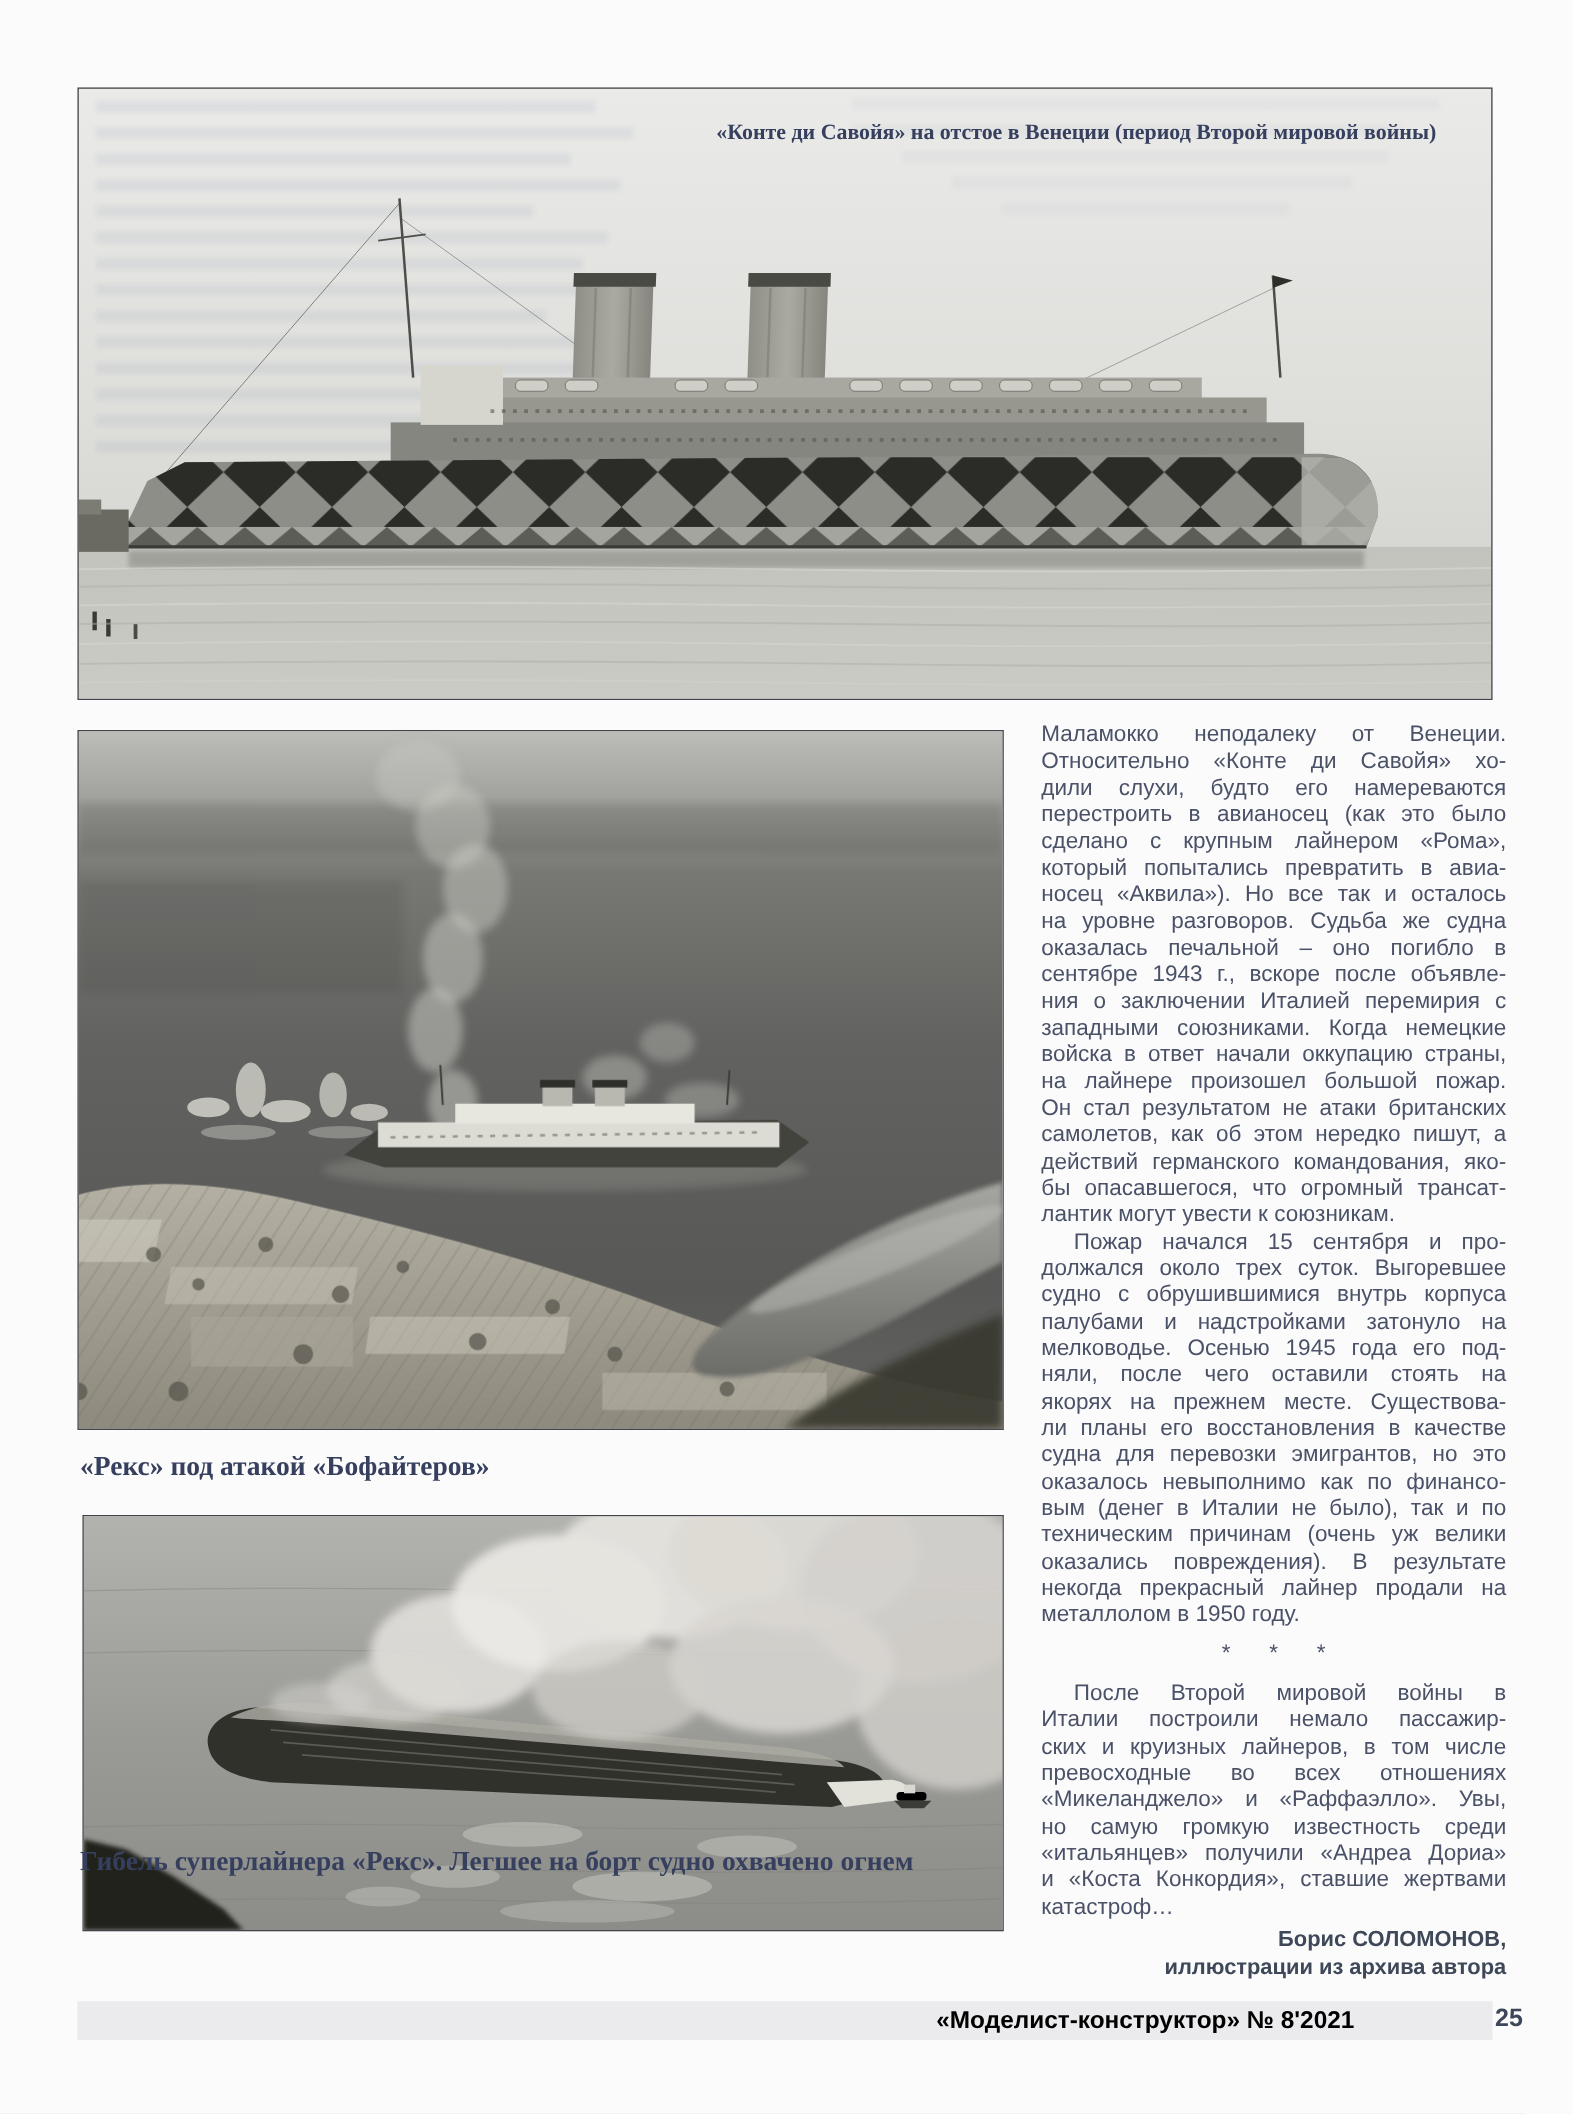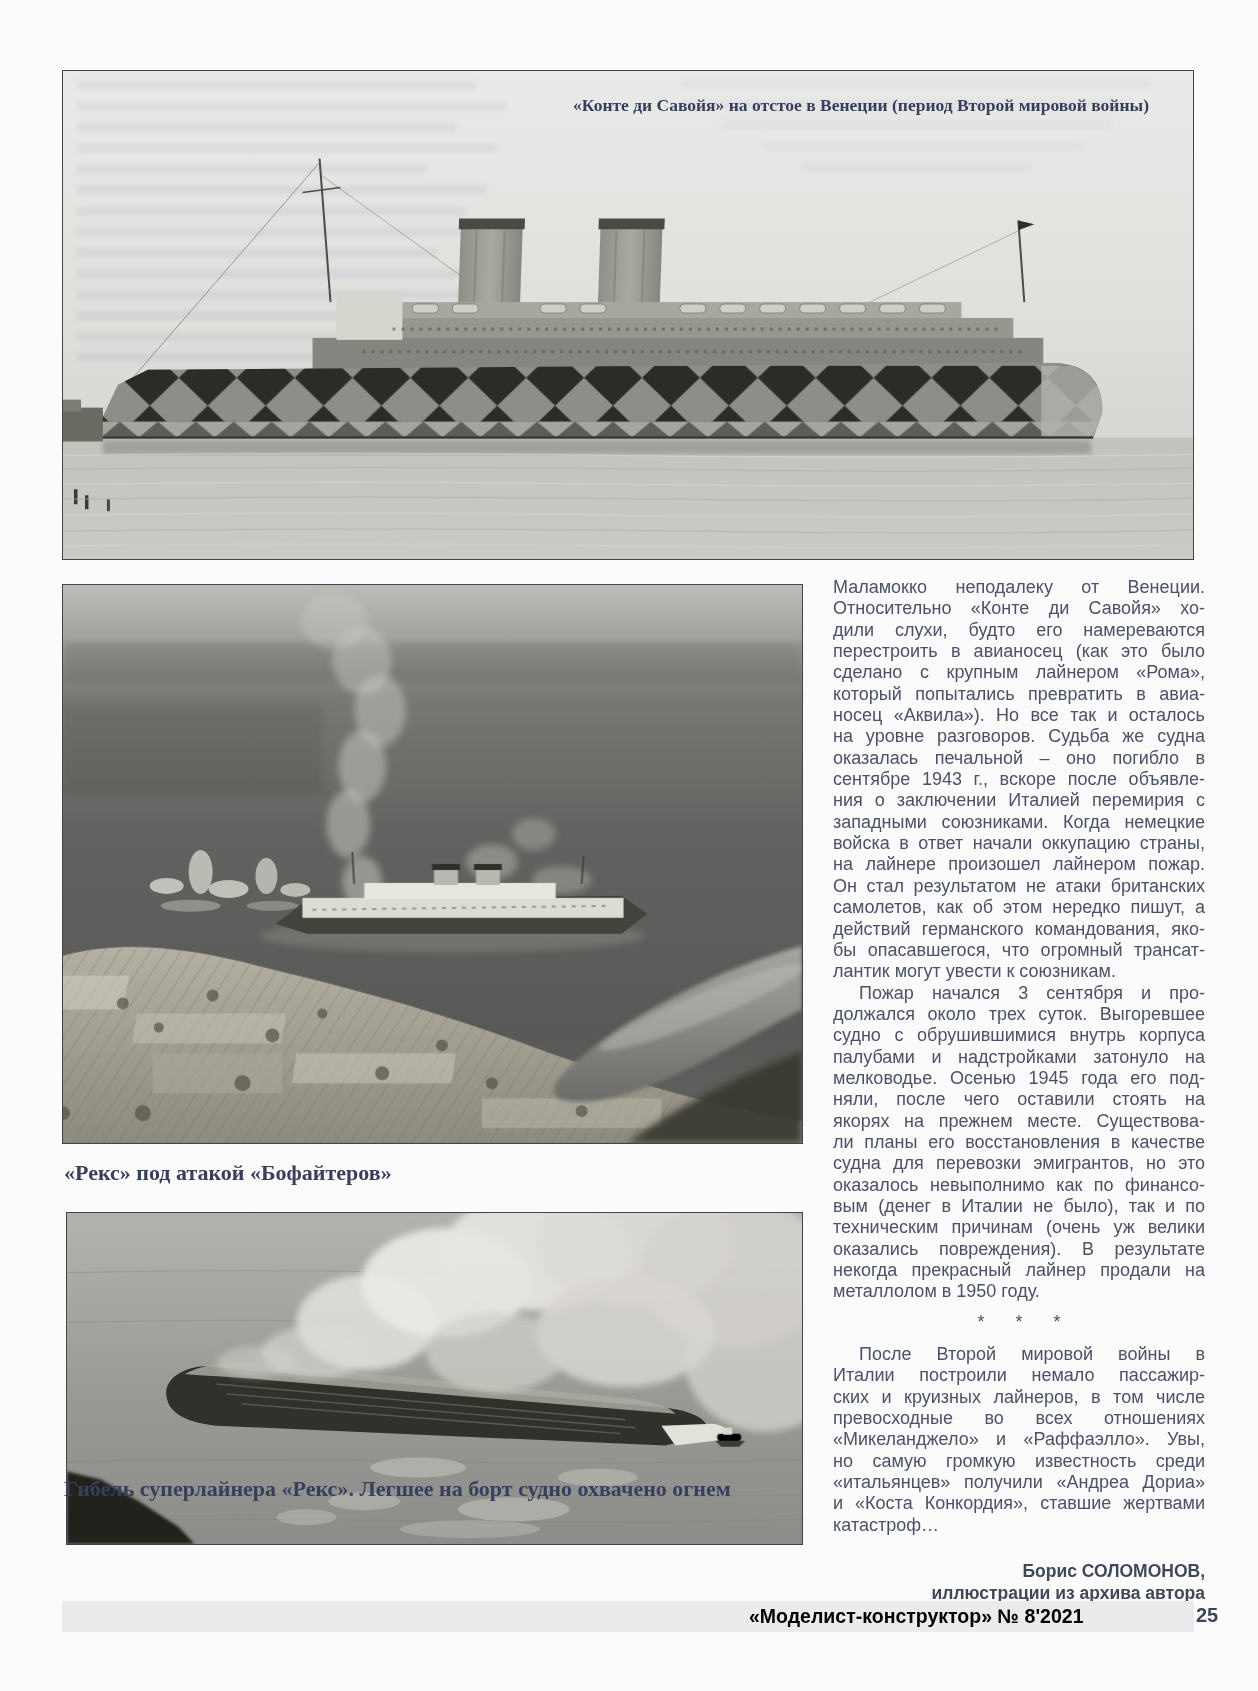--- a/index.html
+++ b/index.html
@@ -33,21 +33,21 @@
     font-size:18px;line-height:21.35px;color:#4b5268;
   }
   .t-line{text-align:justify;text-align-last:justify;white-space:normal;}
   .t-line.last{text-align-last:left;}
   .t-line.first-indent{text-indent:26px;}
   .separator{
     text-align:center;word-spacing:26px;font-size:18px;color:#4b5268;
     margin:9px 0 11px 0;line-height:21.35px;
   }
   .author-block{
-    margin-top:24px;text-align:right;font-weight:bold;color:#3f4858;
+    margin-top:4px;text-align:right;font-weight:bold;color:#3f4858;
     font-size:17.5px;line-height:22px;
   }
   .footer-band{
     position:absolute;left:62px;top:1601px;width:1132px;height:31px;
     background:#ebebee;
   }
   .footer-title{
     position:absolute;left:749px;top:1605px;font-weight:bold;
     font-size:19.5px;color:#000000;white-space:nowrap;
   }
@@ -389,27 +389,27 @@
         <div class="t-line">перестроить в авианосец (как это было</div>
         <div class="t-line">сделано с крупным лайнером «Рома»,</div>
         <div class="t-line">который попытались превратить в авиа-</div>
         <div class="t-line">носец «Аквила»). Но все так и осталось</div>
         <div class="t-line">на уровне разговоров. Судьба же судна</div>
         <div class="t-line">оказалась печальной – оно погибло в</div>
         <div class="t-line">сентябре 1943 г., вскоре после объявле-</div>
         <div class="t-line">ния о заключении Италией перемирия с</div>
         <div class="t-line">западными союзниками. Когда немецкие</div>
         <div class="t-line">войска в ответ начали оккупацию страны,</div>
-        <div class="t-line">на лайнере произошел лайнером пожар.</div>
+        <div class="t-line">на лайнере произошел большой пожар.</div>
         <div class="t-line">Он стал результатом не атаки британских</div>
         <div class="t-line">самолетов, как об этом нередко пишут, а</div>
         <div class="t-line">действий германского командования, яко-</div>
         <div class="t-line">бы опасавшегося, что огромный трансат-</div>
         <div class="t-line last">лантик могут увести к союзникам.</div>
-        <div class="t-line first-indent">Пожар начался 3 сентября и про-</div>
+        <div class="t-line first-indent">Пожар начался 15 сентября и про-</div>
         <div class="t-line">должался около трех суток. Выгоревшее</div>
         <div class="t-line">судно с обрушившимися внутрь корпуса</div>
         <div class="t-line">палубами и надстройками затонуло на</div>
         <div class="t-line">мелководье. Осенью 1945 года его под-</div>
         <div class="t-line">няли, после чего оставили стоять на</div>
         <div class="t-line">якорях на прежнем месте. Существова-</div>
         <div class="t-line">ли планы его восстановления в качестве</div>
         <div class="t-line">судна для перевозки эмигрантов, но это</div>
         <div class="t-line">оказалось невыполнимо как по финансо-</div>
         <div class="t-line">вым (денег в Италии не было), так и по</div>

